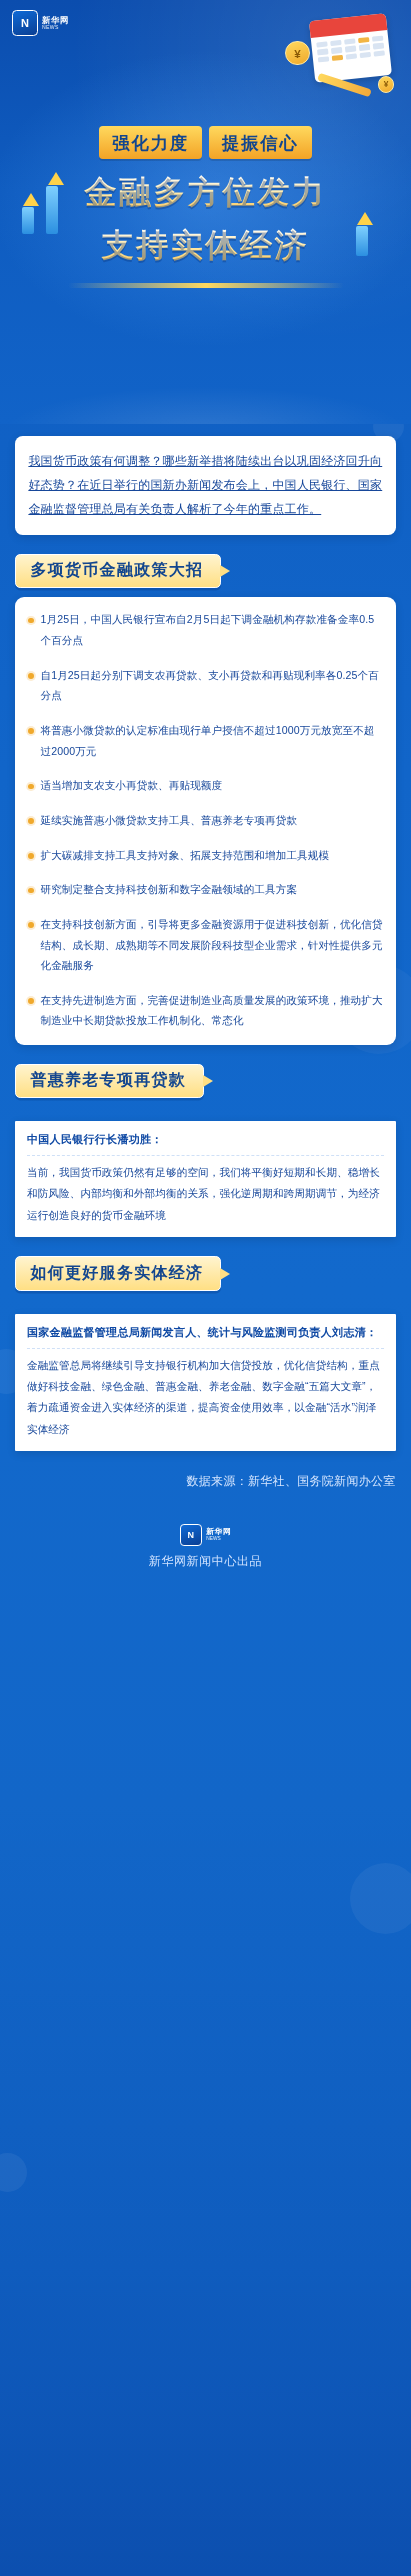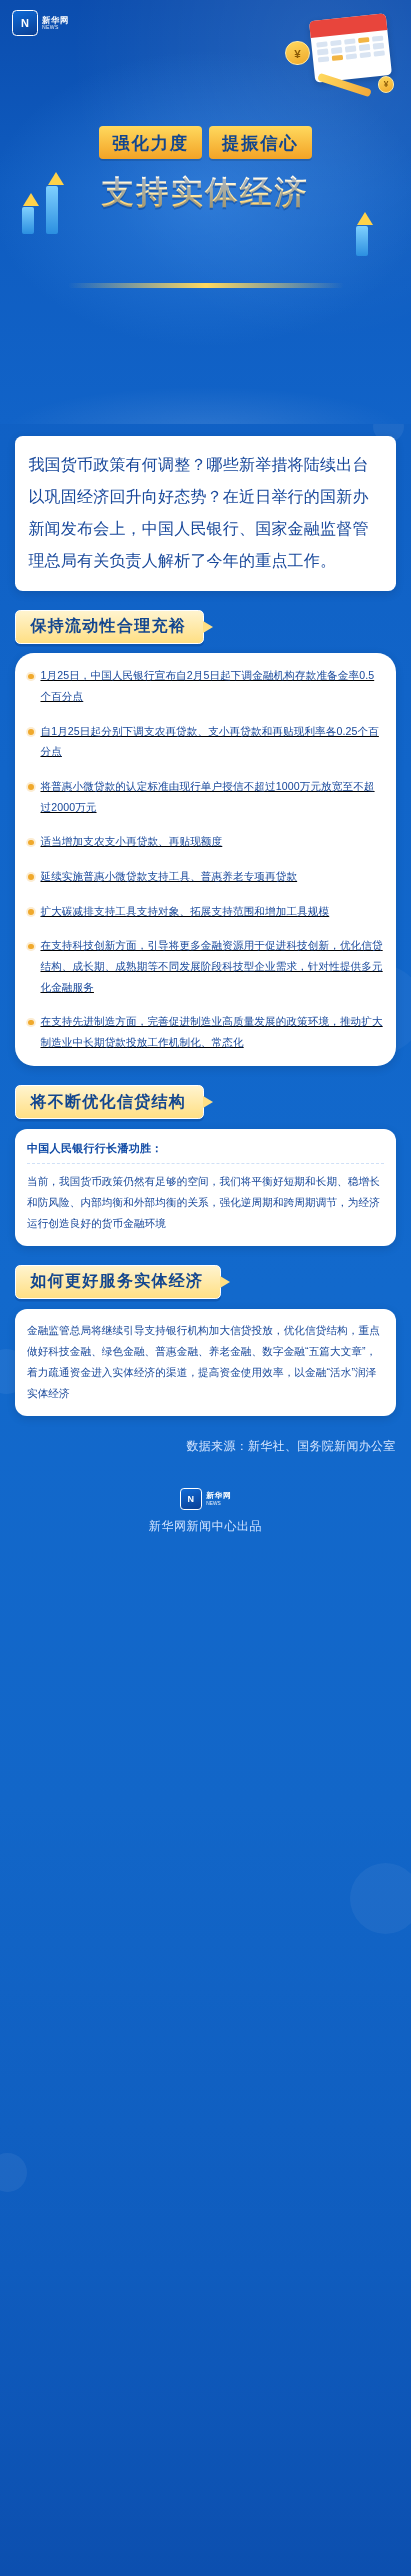--- a/index.html
+++ b/index.html
@@ -123,22 +123,23 @@
     background: radial-gradient(ellipse at 50% 120%, rgba(255,255,255,.12) 0%, rgba(255,255,255,0) 70%);
   }
 
   
   .content { position: relative; padding: 0 15.4px 0; }
 
   .lead {
     margin: 11.6px 0 0;
     background: #ffffff; border-radius: 7.7px;
     padding: 13px 13px 14px;
-    color: #17479a; font-size: 16px; line-height: 2.0; letter-spacing: 0.2px;
+    color: #17479a; font-size: 12px; line-height: 2.0; letter-spacing: 0.2px;
     box-shadow: 0 2.6px 9px rgba(0,0,0,.12);
+    text-decoration: underline;
   }
 
   .sec-head {
     margin: 19px 0 0; position: relative; display: flex; align-items: center;
   }
   .sec-head .banner {
     position: relative; display: inline-block;
     background: linear-gradient(180deg,#fff4cf,#ffdf84);
     border: 1.3px solid #ffffff;
     border-radius: 5.1px;
@@ -146,38 +147,37 @@
     color: #13468f; font-size: 16px; font-weight: bold; letter-spacing: 1.3px;
     box-shadow: 0 2.6px 0 rgba(5,44,110,.25);
   }
   .sec-head .banner::after {
     content: ""; position: absolute; right: -10.3px; top: 50%; transform: translateY(-50%);
     width: 0; height: 0; border-top: 6.4px solid transparent; border-bottom: 6.4px solid transparent;
     border-left: 10.3px solid #ffdf84;
   }
 
   .card {
-    margin-top: 9px; background: #fff; border-radius: 19px;
+    margin-top: 9px; background: #fff; border-radius: 9px;
     padding: 5.1px 2.6px 6.4px;
     box-shadow: 0 2.6px 9px rgba(0,0,0,.12);
-    text-decoration: underline;
   }
   .bullet {
     display: flex; gap: 6.4px; padding: 7px 10.3px;
     color: #17479a; font-size: 10.6px; line-height: 1.95; letter-spacing: 0.1px;
   }
   .bullet .dot {
     flex: 0 0 auto; width: 5.8px; height: 5.8px; border-radius: 50%;
     background: #f0a92c; margin-top: 8.4px;
     box-shadow: 0 0 0 1.9px rgba(240,169,44,.22);
   }
   .bullet .txt { flex: 1 1 auto; }
 
   .quote-card {
-    margin-top: 10px; background: #fff; border-radius: 12px; padding: 10.3px 11.6px 11.6px;
+    margin-top: 23px; background: #fff; border-radius: 1px; padding: 10.3px 11.6px 11.6px;
     box-shadow: 0 2.6px 9px rgba(0,0,0,.12);
   }
   .speaker {
     color: #0f49a4; font-size: 11px; font-weight: bold; line-height: 1.6; letter-spacing: 0.3px;
     border-bottom: 1.3px dashed #cfe0f7; padding-bottom: 5.8px; margin-bottom: 6.4px;
   }
   .speech {
     color: #17479a; font-size: 10.6px; line-height: 2.0; letter-spacing: 0.1px;
   }
   .name-only {
@@ -260,33 +260,34 @@
     <div class="arrow-up a1"></div>
     <div class="arrow-up a2"></div>
     <div class="bar r3"></div>
     <div class="arrow-up a3"></div>
 
     <div class="title-wrap">
       <div class="tline1">
         <span class="tag">强化力度</span>
         <span class="tag">提振信心</span>
       </div>
+      <div class="big">金融多方位发力</div>
       <div class="big">支持实体经济</div>
     </div>
 
     <div class="tape t1"></div>
     <div class="hdr-wave"></div>
   </div>
 
   <div class="content">
 
     <div class="lead">我国货币政策有何调整？哪些新举措将陆续出台以巩固经济回升向好态势？在近日举行的国新办新闻发布会上，中国人民银行、国家金融监督管理总局有关负责人解析了今年的重点工作。</div>
 
     <div class="sec-head">
-      <span class="banner">保持流动性合理充裕</span>
+      <span class="banner">多项货币金融政策大招</span>
     </div>
     <div class="card">
       <div class="bullet">
         <span class="dot"></span>
         <span class="txt">1月25日，中国人民银行宣布自2月5日起下调金融机构存款准备金率0.5个百分点</span>
       </div>
       <div class="bullet">
         <span class="dot"></span>
         <span class="txt">自1月25日起分别下调支农再贷款、支小再贷款和再贴现利率各0.25个百分点</span>
       </div>
@@ -301,40 +302,45 @@
       <div class="bullet">
         <span class="dot"></span>
         <span class="txt">延续实施普惠小微贷款支持工具、普惠养老专项再贷款</span>
       </div>
       <div class="bullet">
         <span class="dot"></span>
         <span class="txt">扩大碳减排支持工具支持对象、拓展支持范围和增加工具规模</span>
       </div>
       <div class="bullet">
         <span class="dot"></span>
+        <span class="txt">研究制定整合支持科技创新和数字金融领域的工具方案</span>
+      </div>
+      <div class="bullet">
+        <span class="dot"></span>
         <span class="txt">在支持科技创新方面，引导将更多金融资源用于促进科技创新，优化信贷结构、成长期、成熟期等不同发展阶段科技型企业需求，针对性提供多元化金融服务</span>
       </div>
       <div class="bullet">
         <span class="dot"></span>
         <span class="txt">在支持先进制造方面，完善促进制造业高质量发展的政策环境，推动扩大制造业中长期贷款投放工作机制化、常态化</span>
       </div>
     </div>
 
     <div class="sec-head">
-      <span class="banner">将不断优化信贷结构</span>
+      <span class="banner">普惠养老专项再贷款</span>
     </div>
     <div class="quote-card">
       <div class="speaker">中国人民银行行长潘功胜：</div>
       <div class="speech">当前，我国货币政策仍然有足够的空间，我们将平衡好短期和长期、稳增长和防风险、内部均衡和外部均衡的关系，强化逆周期和跨周期调节，为经济运行创造良好的货币金融环境</div>
     </div>
 
     <div class="sec-head">
       <span class="banner">如何更好服务实体经济</span>
     </div>
     <div class="quote-card">
+      <div class="speaker">国家金融监督管理总局新闻发言人、统计与风险监测司负责人刘志清：</div>
       <div class="speech">金融监管总局将继续引导支持银行机构加大信贷投放，优化信贷结构，重点做好科技金融、绿色金融、普惠金融、养老金融、数字金融“五篇大文章”，着力疏通资金进入实体经济的渠道，提高资金使用效率，以金融“活水”润泽实体经济</div>
     </div>
 
     <div class="footnote">数据来源：新华社、国务院新闻办公室</div>
 
     <div class="footer">
       <div class="f-logo">
         <div class="f-mark">N</div>
         <div class="f-txt">
           <div class="l1">新华网</div>

